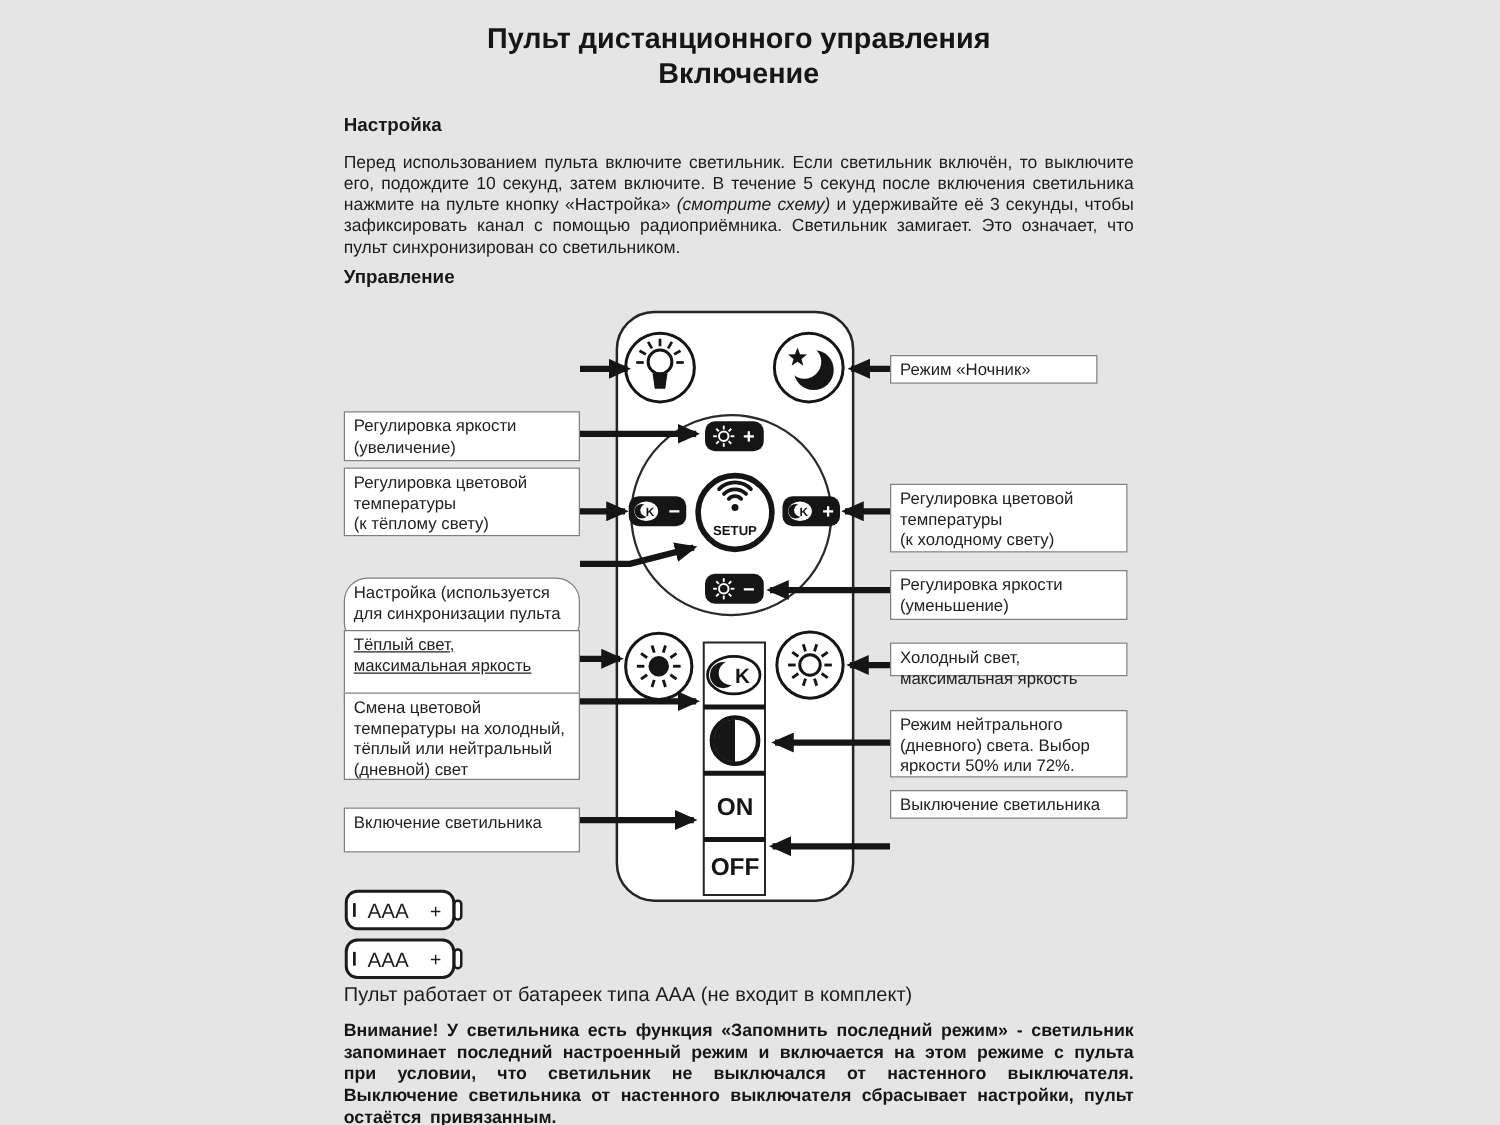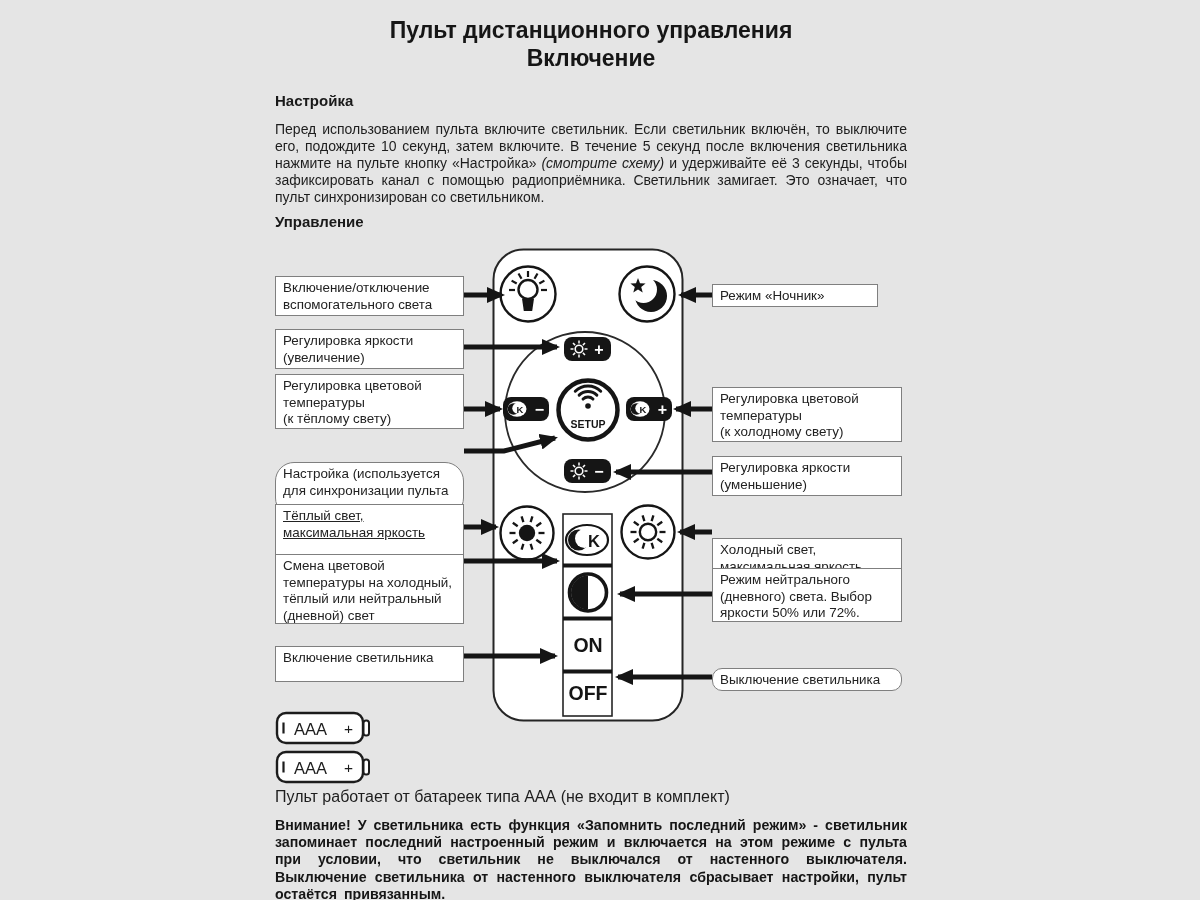--- a/index.html
+++ b/index.html
@@ -31,22 +31,20 @@
   </div>
 
   <div class="abs heading" style="left:275px;top:92px;">Настройка</div>
 
   <div class="abs body-par" style="left:275px;top:121px;">
     <span>Перед использованием пульта включите светильник. Если светильник включён, то выключите его, подождите 10 секунд, затем включите. В течение 5 секунд после включения светильника нажмите на пульте кнопку «Настройка» </span><span class="it">(смотрите схему)</span><span> и удерживайте её 3 секунды, чтобы зафиксировать канал с помощью радиоприёмника. Светильник замигает. Это означает, что пульт синхронизирован со светильником.</span>
   </div>
 
   <div class="abs heading" style="left:275px;top:213px;">Управление</div>
 
-  <div class="callout" style="left:275px;top:276px;width:189px;height:40px;">Включение/отключение
-вспомогательного света</div>
   <div class="callout" style="left:275px;top:329px;width:189px;height:40px;">Регулировка яркости
 (увеличение)</div>
   <div class="callout" style="left:275px;top:374px;width:189px;height:55px;">Регулировка цветовой
 температуры
 (к тёплому свету)</div>
   <div class="callout" style="left:275px;top:462px;width:189px;height:55px;border-radius:19px;">Настройка (используется
 для синхронизации пульта и
 светильника)</div>
   <div class="callout" style="left:275px;top:504px;width:189px;height:60px;text-decoration:underline;">Тёплый свет,
 максимальная яркость</div>
@@ -55,26 +53,26 @@
 тёплый или нейтральный
 (дневной) свет</div>
   <div class="callout" style="left:275px;top:646px;width:189px;height:36px;">Включение светильника</div>
 
   <div class="callout" style="left:712px;top:284px;width:166px;height:23px;">Режим «Ночник»</div>
   <div class="callout" style="left:712px;top:387px;width:190px;height:55px;">Регулировка цветовой
 температуры
 (к холодному свету)</div>
   <div class="callout" style="left:712px;top:456px;width:190px;height:40px;">Регулировка яркости
 (уменьшение)</div>
-  <div class="callout" style="left:712px;top:538px;width:190px;height:44px;">Холодный свет,
+  <div class="callout" style="left:712px;top:514px;width:190px;height:27px;">Холодный свет,
 максимальная яркость</div>
   <div class="callout" style="left:712px;top:568px;width:190px;height:54px;">Режим нейтрального
 (дневного) света. Выбор
 яркости 50% или 72%.</div>
-  <div class="callout" style="left:712px;top:668px;width:190px;height:23px;border-radius:10px;">Выключение светильника</div>
+  <div class="callout" style="left:712px;top:632px;width:190px;height:23px;">Выключение светильника</div>
 
   <svg width="1200" height="900" viewBox="0 0 1200 900">
     <defs>
       <marker id="ah" markerUnits="userSpaceOnUse" markerWidth="18" markerHeight="16" refX="15" refY="8" orient="auto">
         <path d="M0,0 L18,8 L0,16 Z" fill="#151515"></path>
       </marker>
       <g id="sun-rays-big">
         <line x1="11.5" y1="0" x2="17.5" y2="0"></line>
           <line x1="9.3" y1="-6.8" x2="14.2" y2="-10.3"></line>
         <line x1="3.6" y1="-10.9" x2="5.4" y2="-16.6"></line>

